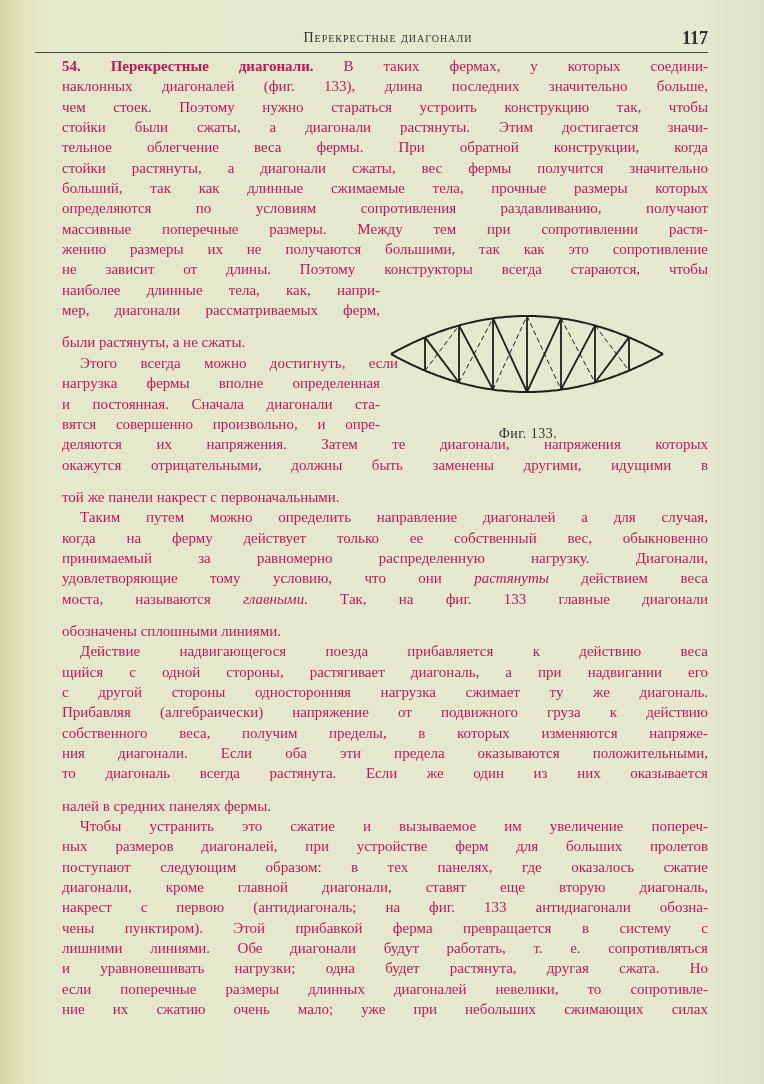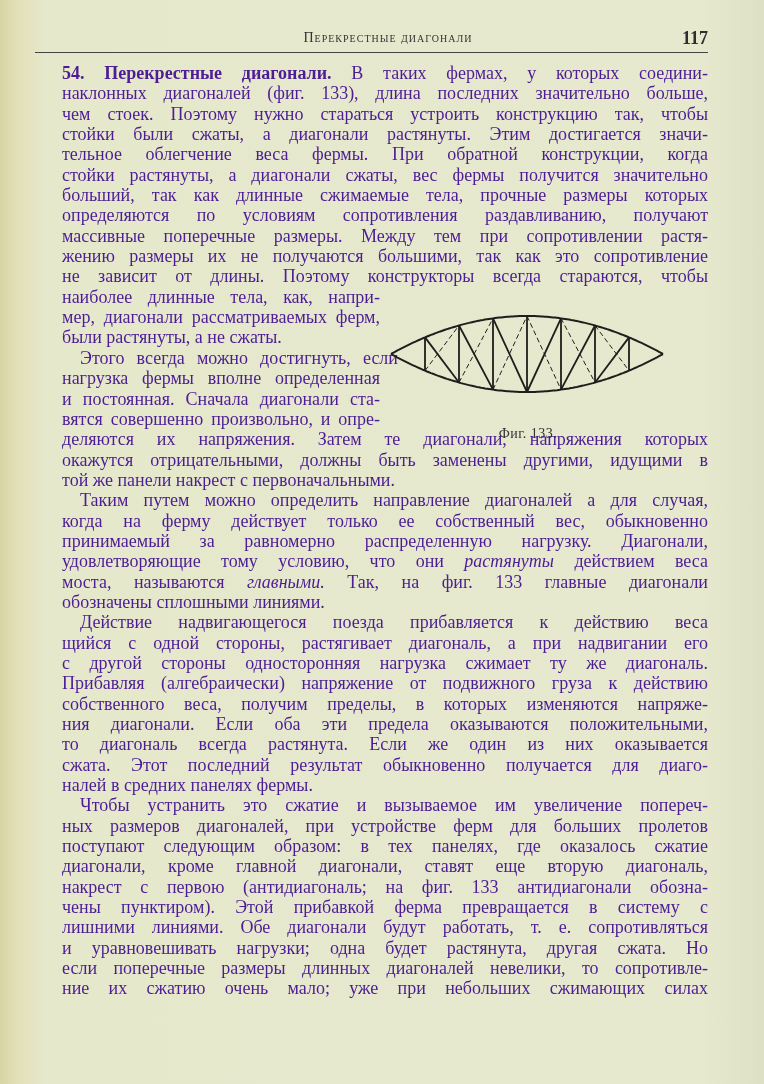--- a/index.html
+++ b/index.html
@@ -18,30 +18,30 @@
     color: #333;
   }
   .page-number {
     position: absolute; right: 0; top: -2px; font-size: 18px; font-weight: bold; color: #2e2e2c;
   }
   .rule {
     position: absolute; left: 35px; top: 52px; width: 673px; height: 0;
     border-top: 1.5px solid #444;
   }
   .text {
-    position: absolute; left: 62px; top: 63px; width: 646px;
-    font-size: 18px; line-height: 20.35px; text-align: justify;
+    position: absolute; left: 62px; top: 56px; width: 646px;
+    font-size: 15px; line-height: 20.35px; text-align: justify;
     text-align-last: auto;
-    color: #4c1d95;
+    color: #be185d;
   }
   .line {
     display: block; white-space: nowrap; text-align: justify; text-align-last: justify;
     height: 20.35px; overflow: visible;
   }
-  .line.last { text-align-last: left; }
+  .line.last { text-align-last: left; margin-top: 12px; }
   .line.indent { padding-left: 18px; }
   .narrow { width: 318px; }
   .bold { font-weight: bold; }
   em { }
   .figure {
     position: absolute; left: 383px; top: 312px; width: 290px; height: 140px;
   }
   .figure svg { position: absolute; left: 0; top: 0; }
   .fig-caption {
     position: absolute; left: 0; width: 290px; top: 114px; text-align: center;
@@ -85,21 +85,20 @@
     <span class="line">удовлетворяющие тому условию, что они <em>растянуты</em> действием веса</span>
     <span class="line">моста, называются <em>главными.</em> Так, на фиг. 133 главные диагонали</span>
     <span class="line last">обозначены сплошными линиями.</span>
     <span class="line indent">Действие надвигающегося поезда прибавляется к действию веса</span>
     <span class="line">щийся с одной стороны, растягивает диагональ, а при надвигании его</span>
     <span class="line">с другой стороны односторонняя нагрузка сжимает ту же диагональ.</span>
     <span class="line">Прибавляя (алгебраически) напряжение от подвижного груза к действию</span>
     <span class="line">собственного веса, получим пределы, в которых изменяются напряже-</span>
     <span class="line">ния диагонали. Если оба эти предела оказываются положительными,</span>
     <span class="line">то диагональ всегда растянута. Если же один из них оказывается</span>
-    <span class="line">сжата. Этот последний результат обыкновенно получается для диаго-</span>
     <span class="line last">налей в средних панелях фермы.</span>
     <span class="line indent">Чтобы устранить это сжатие и вызываемое им увеличение попереч-</span>
     <span class="line">ных размеров диагоналей, при устройстве ферм для больших пролетов</span>
     <span class="line">поступают следующим образом: в тех панелях, где оказалось сжатие</span>
     <span class="line">диагонали, кроме главной диагонали, ставят еще вторую диагональ,</span>
     <span class="line">накрест с первою (антидиагональ; на фиг. 133 антидиагонали обозна-</span>
     <span class="line">чены пунктиром). Этой прибавкой ферма превращается в систему с</span>
     <span class="line">лишними линиями. Обе диагонали будут работать, т. е. сопротивляться</span>
     <span class="line">и уравновешивать нагрузки; одна будет растянута, другая сжата. Но</span>
     <span class="line">если поперечные размеры длинных диагоналей невелики, то сопротивле-</span>

